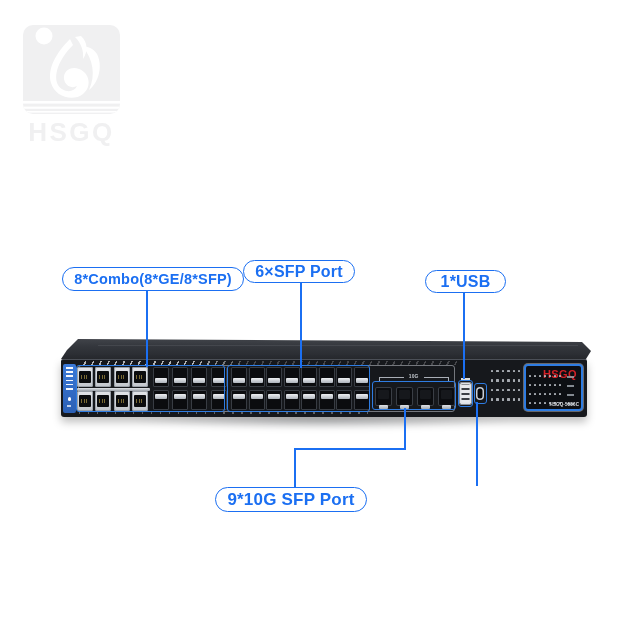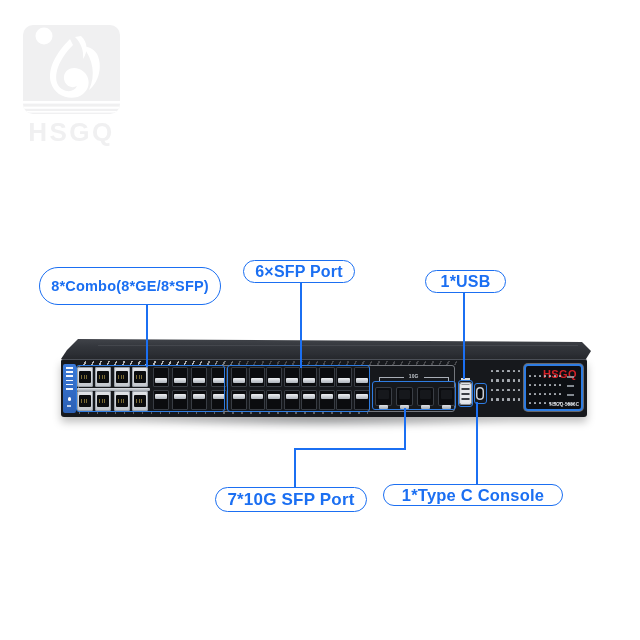--- a/index.html
+++ b/index.html
@@ -121,25 +121,24 @@
         <path d="M60 22 C70 34 73 50 66 65 C76 57 80 41 74 29 C70 23 64 21 60 22 Z" fill="#fff"></path>
         <path d="M52 12 C58 18 61 26 60 34 C65 27 65 17 58 11 Z" fill="#fff"></path>
         <rect x="0" y="76" width="97" height="2.6" fill="#fff"></rect>
         <rect x="0" y="81.6" width="97" height="2.2" fill="#fff"></rect>
         <rect x="0" y="86" width="97" height="1.6" fill="#fff"></rect>
       </svg>
     </div>
     <div class="wm-text">HSGQ</div>
   </div>
 
-  <div class="pill" style="left:39px;top:267px;width:182px;height:38px;font-size:14.5px;">8*Combo(8*GE/8*SFP)</div>
+  <div class="pill" style="left:62px;top:267px;width:182px;height:24px;font-size:14.5px;">8*Combo(8*GE/8*SFP)</div>
   <div class="pill" style="left:243px;top:260px;width:112px;height:23px;font-size:16px;">6×SFP Port</div>
   <div class="pill" style="left:425px;top:270px;width:81px;height:23px;font-size:16px;">1*USB</div>
-  <div class="pill" style="left:215px;top:487px;width:152px;height:25px;font-size:17px;">7*10G SFP Port</div>
-  <div class="pill" style="left:383px;top:484px;width:180px;height:22px;font-size:16.5px;">1*Type C Console</div>
+  <div class="pill" style="left:215px;top:487px;width:152px;height:25px;font-size:17px;">9*10G SFP Port</div>
 
   <div class="lead" style="left:146px;top:289px;width:2px;height:78px;"></div>
   <div class="lead" style="left:300px;top:282px;width:2px;height:86px;"></div>
   <div class="lead" style="left:463px;top:292px;width:2px;height:87px;"></div>
   <div class="lead" style="left:404px;top:408px;width:2px;height:42px;"></div>
   <div class="lead" style="left:294px;top:448px;width:112px;height:2px;"></div>
   <div class="lead" style="left:294px;top:448px;width:2px;height:40px;"></div>
   <div class="lead" style="left:476px;top:402px;width:2px;height:84px;"></div>
 
   <div class="shadow"></div>

